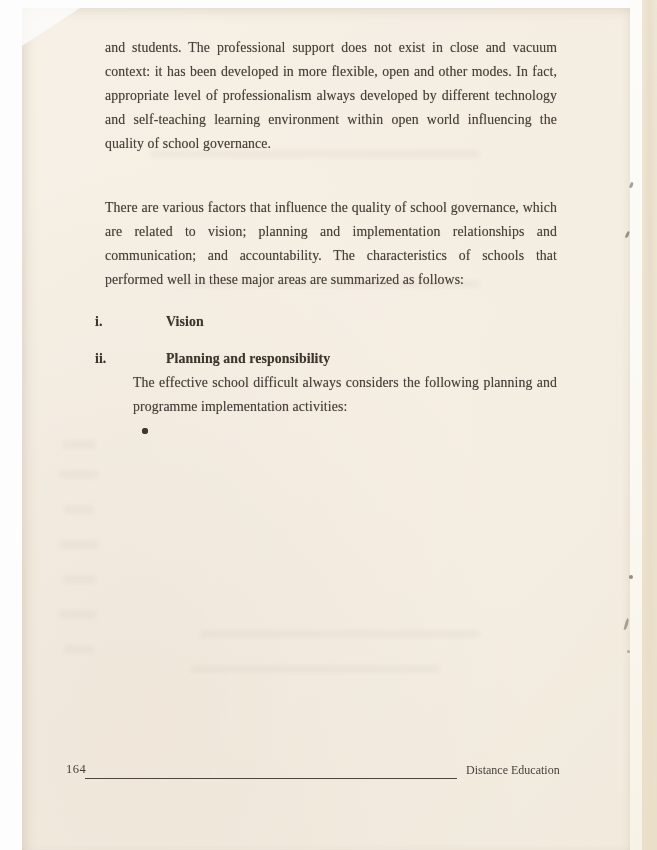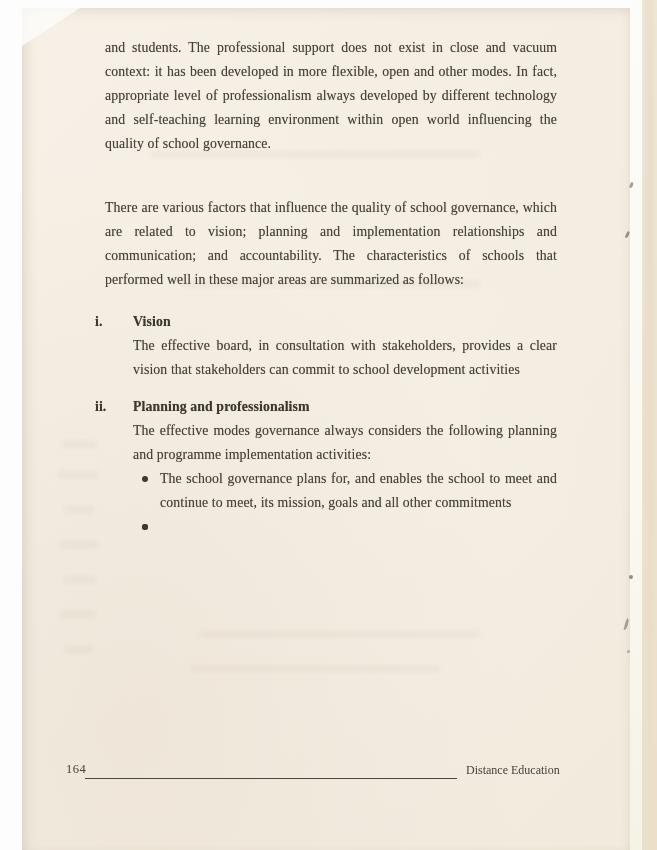--- a/index.html
+++ b/index.html
@@ -85,21 +85,21 @@
     text-align: justify;
     text-shadow: 0 0 0.7px rgba(70,62,52,0.45);
   }
 
   .para { margin: 0 0 14px 10px; font-family: Liberation Serif, serif; }
   .para.second { margin-bottom: 18px; margin-top: 40px; }
 
   .section { margin-bottom: 13px; }
   .sec-head { display: flex; font-weight: bold; color: #3b362e; }
   .sec-num { width: 38px; flex: 0 0 38px; }
-  .sec-title { flex: 1; }
+  .sec-title { flex: 1; margin-left: 33px; }
   .sec-body { margin-left: 38px; }
 
   ul.bullets { list-style: none; margin: 0; padding: 0 0 0 38px; }
   ul.bullets li { position: relative; padding-left: 27px; }
   ul.bullets .dot {
     position: absolute;
     left: 9px; top: 9px;
     width: 6px; height: 6px;
     background: #3e3931;
     border-radius: 50%;
@@ -159,32 +159,30 @@
   <div class="content">
 
     <p class="para">and students. The professional support does not exist in close and vacuum context: it has been developed in more flexible, open and other modes. In fact, appropriate level of professionalism always developed by different technology and self-teaching learning environment within open world influencing the quality of school governance.</p>
     <p class="para second">There are various factors that influence the quality of school governance, which are related to vision; planning and implementation relationships and communication; and accountability. The characteristics of schools that performed well in these major areas are summarized as follows:</p>
 
     <div class="section">
       <div class="sec-head">
         <span class="sec-num">i.</span>
         <span class="sec-title">Vision</span>
       </div>
-      <div class="sec-body">The effective board, in consultation with stakeholders, provides a clear vision that stakeholders can commit to school development activities</div>
     </div>
 
     <div class="section">
       <div class="sec-head">
         <span class="sec-num">ii.</span>
-        <span class="sec-title">Planning and professionalism</span>
+        <span class="sec-title">Planning and responsibility</span>
       </div>
-      <div class="sec-body">The effective modes governance always considers the following planning and programme implementation activities:</div>
+      <div class="sec-body">The effective school difficult always considers the following planning and programme implementation activities:</div>
 
       <ul class="bullets">
-        <li><span class="dot"></span><span>The school governance plans for, and enables the school to meet and continue to meet, its mission, goals and all other commitments</span></li>
         <li><span class="dot"></span></li>
         <li><span class="dot"></span></li>
       </ul>
     </div>
 
   </div>
 
   <div class="footer-pagenum">164</div>
   <div class="footer-rule"></div>
   <div class="footer-title">Distance Education</div>

